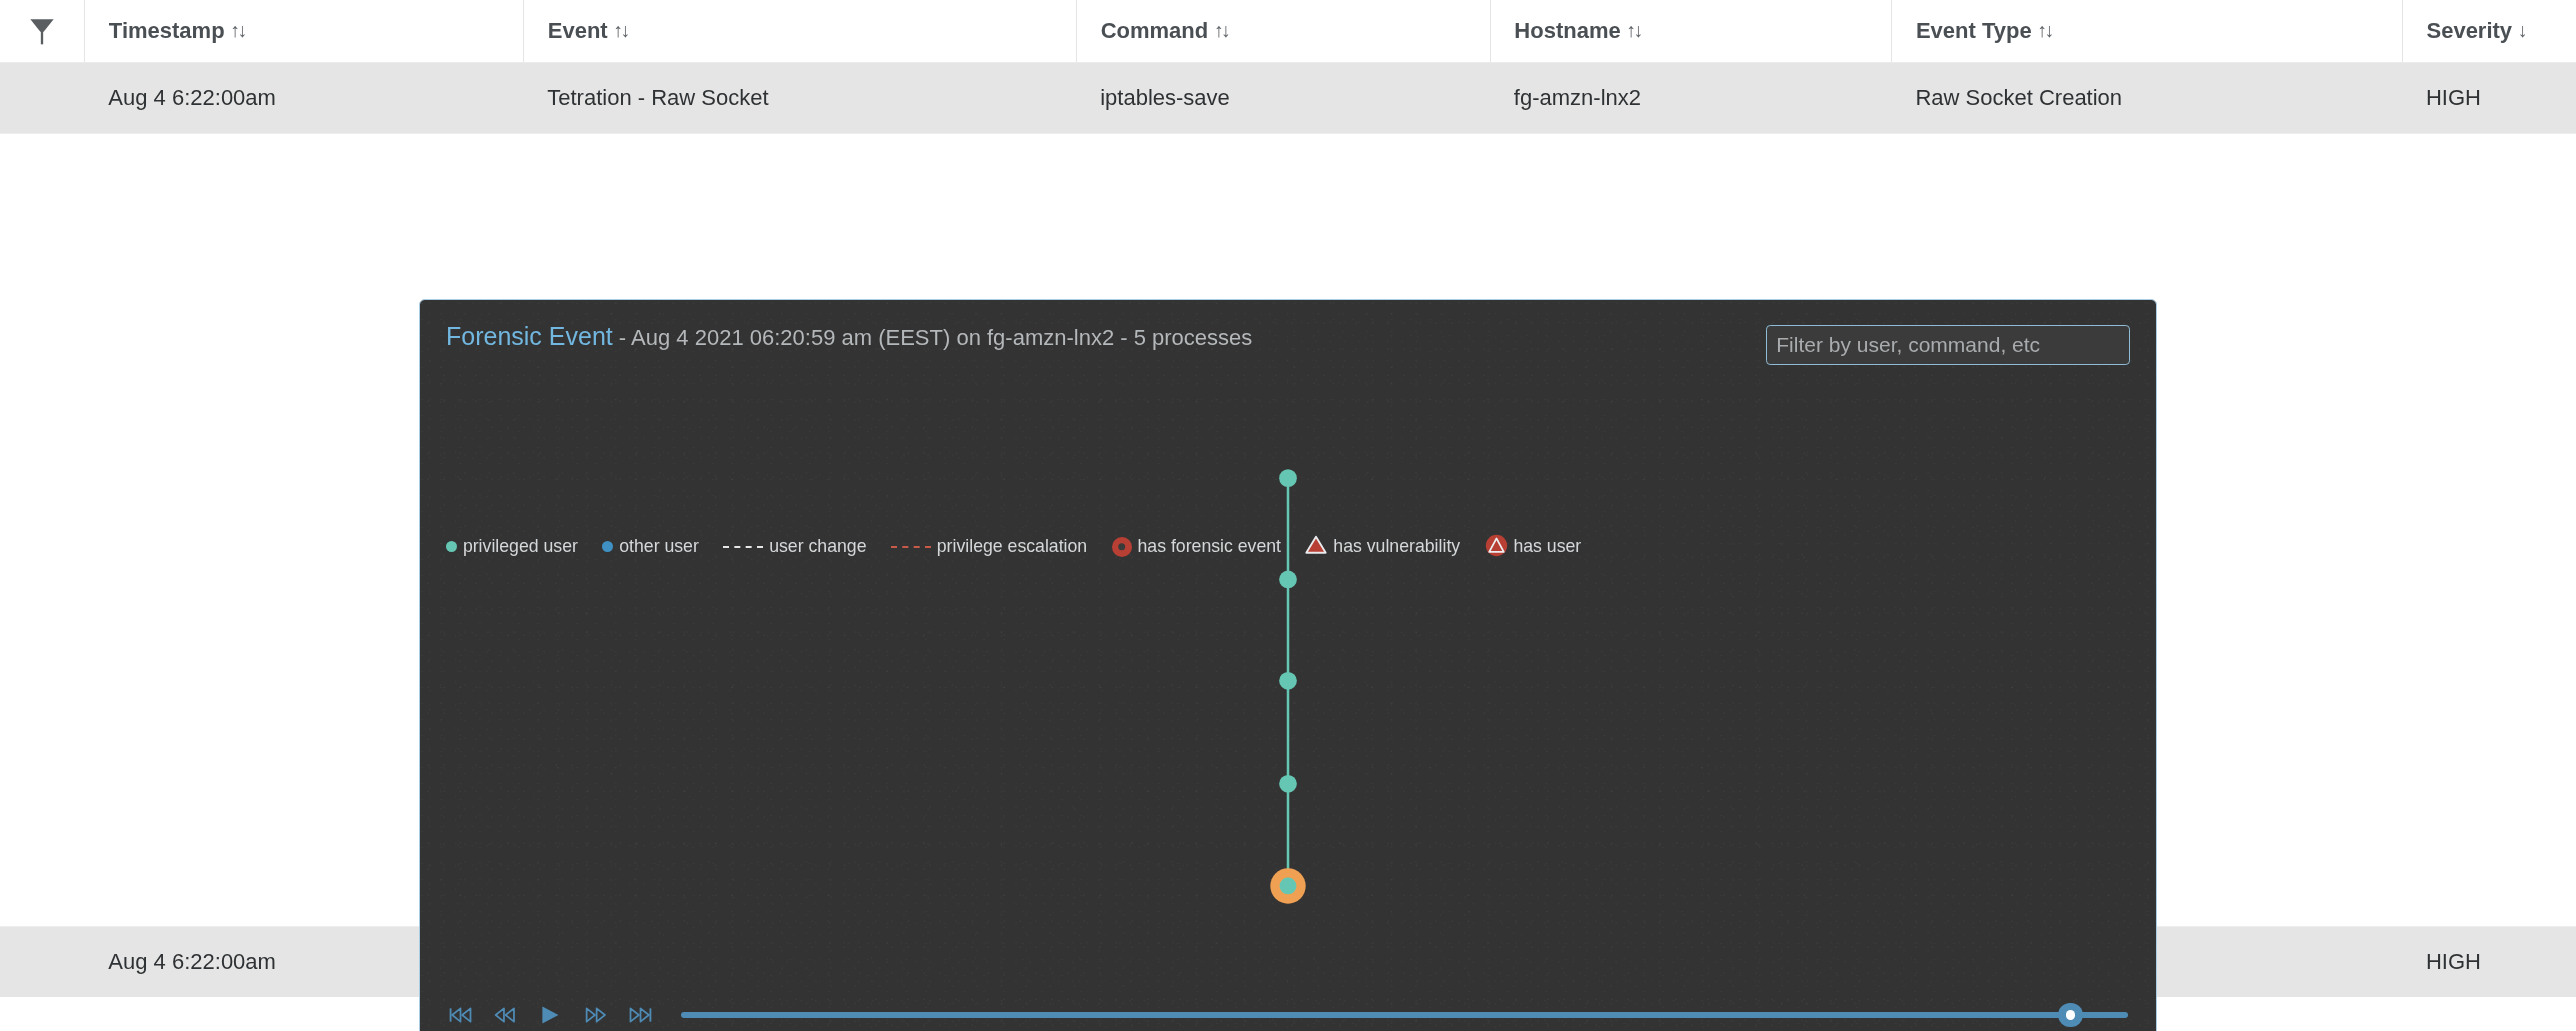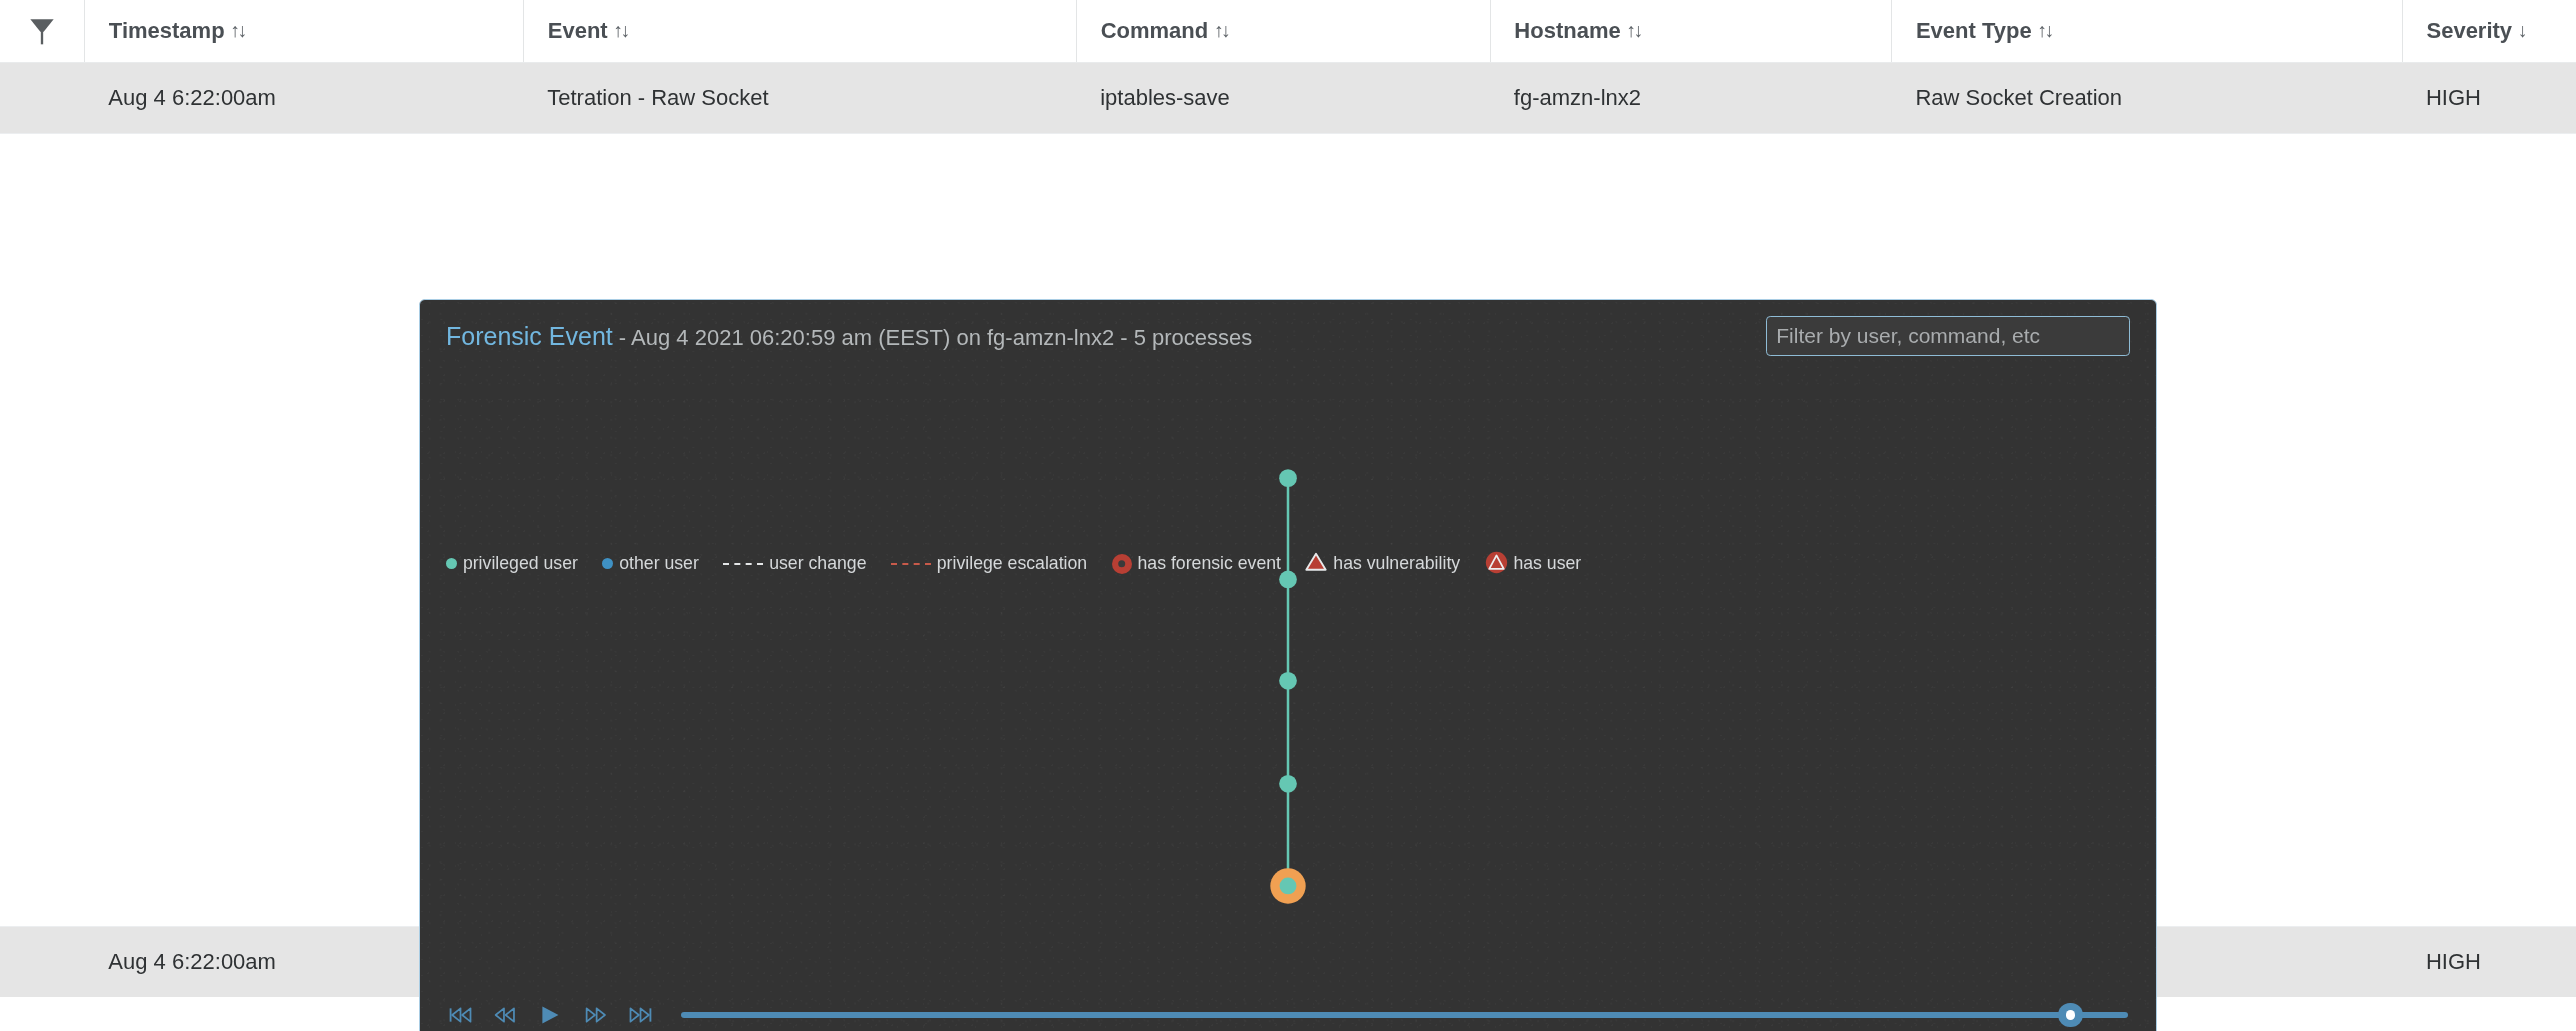--- a/index.html
+++ b/index.html
@@ -137,41 +137,41 @@
   }
   .panel-subtitle {
     color: #b4b8ba;
     font-size: 22px;
     margin-top: 25px;
   }
 
   .filter-input {
     position: absolute;
     right: 26px;
-    top: 16px;
+    top: 25px;
     width: 364px;
     height: 40px;
     background: #3b3b3b;
     border: 0.8px solid #8fbcd6;
     border-radius: 4.2px;
     box-sizing: border-box;
     color: #d3d6d8;
     font-family: "Liberation Sans", sans-serif;
     font-size: 21px;
     padding: 0 9.3px;
     outline: none;
     z-index: 3;
   }
   .filter-input::placeholder { color: #a9acae; opacity: 1; }
 
   
   .legend {
     position: absolute;
     left: 26px;
-    top: 251px;
+    top: 234px;
     display: flex;
     align-items: center;
     z-index: 2;
     white-space: nowrap;
   }
   .legend-item {
     display: flex;
     align-items: center;
     margin-right: 24.4px;
   }

